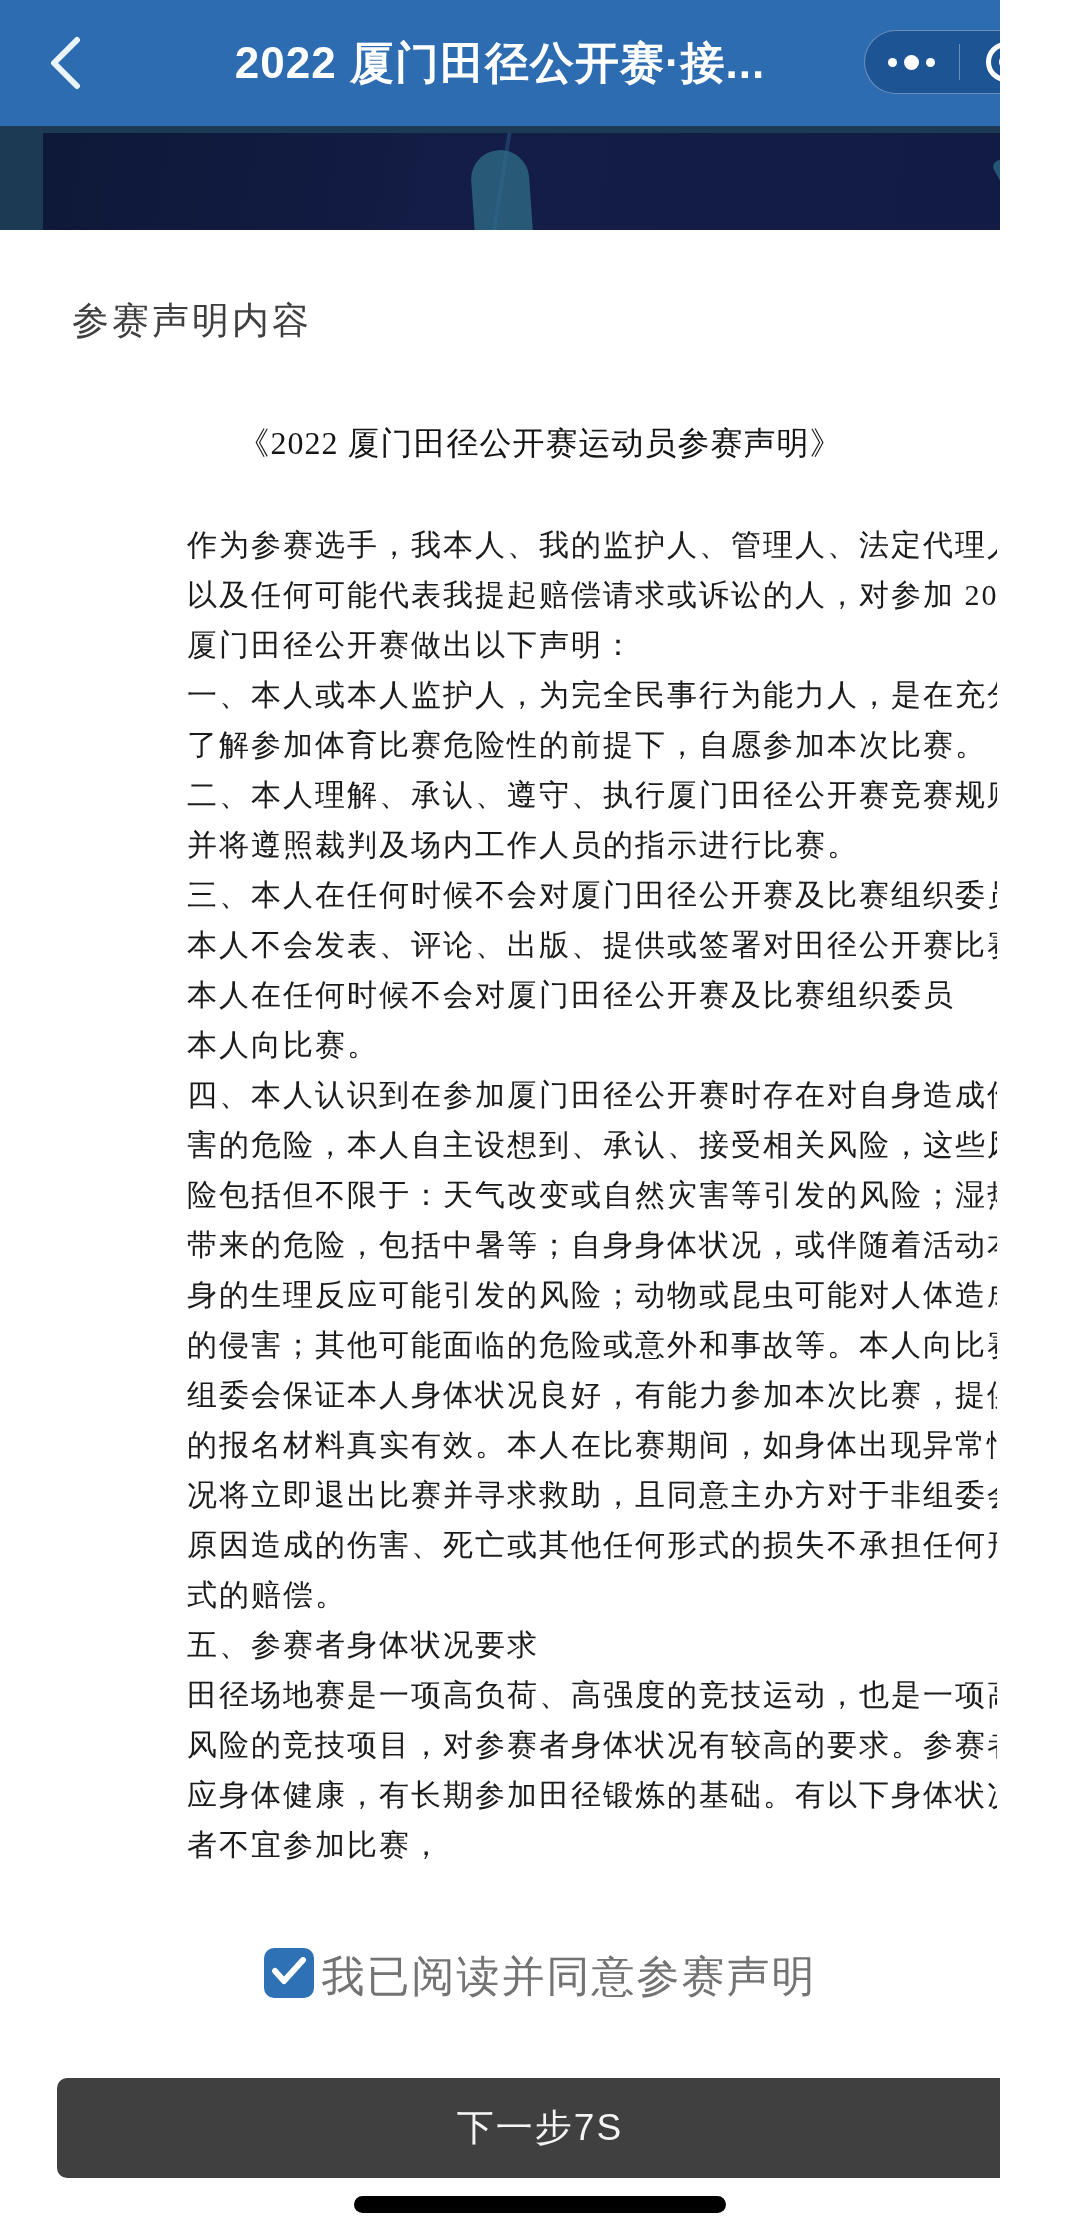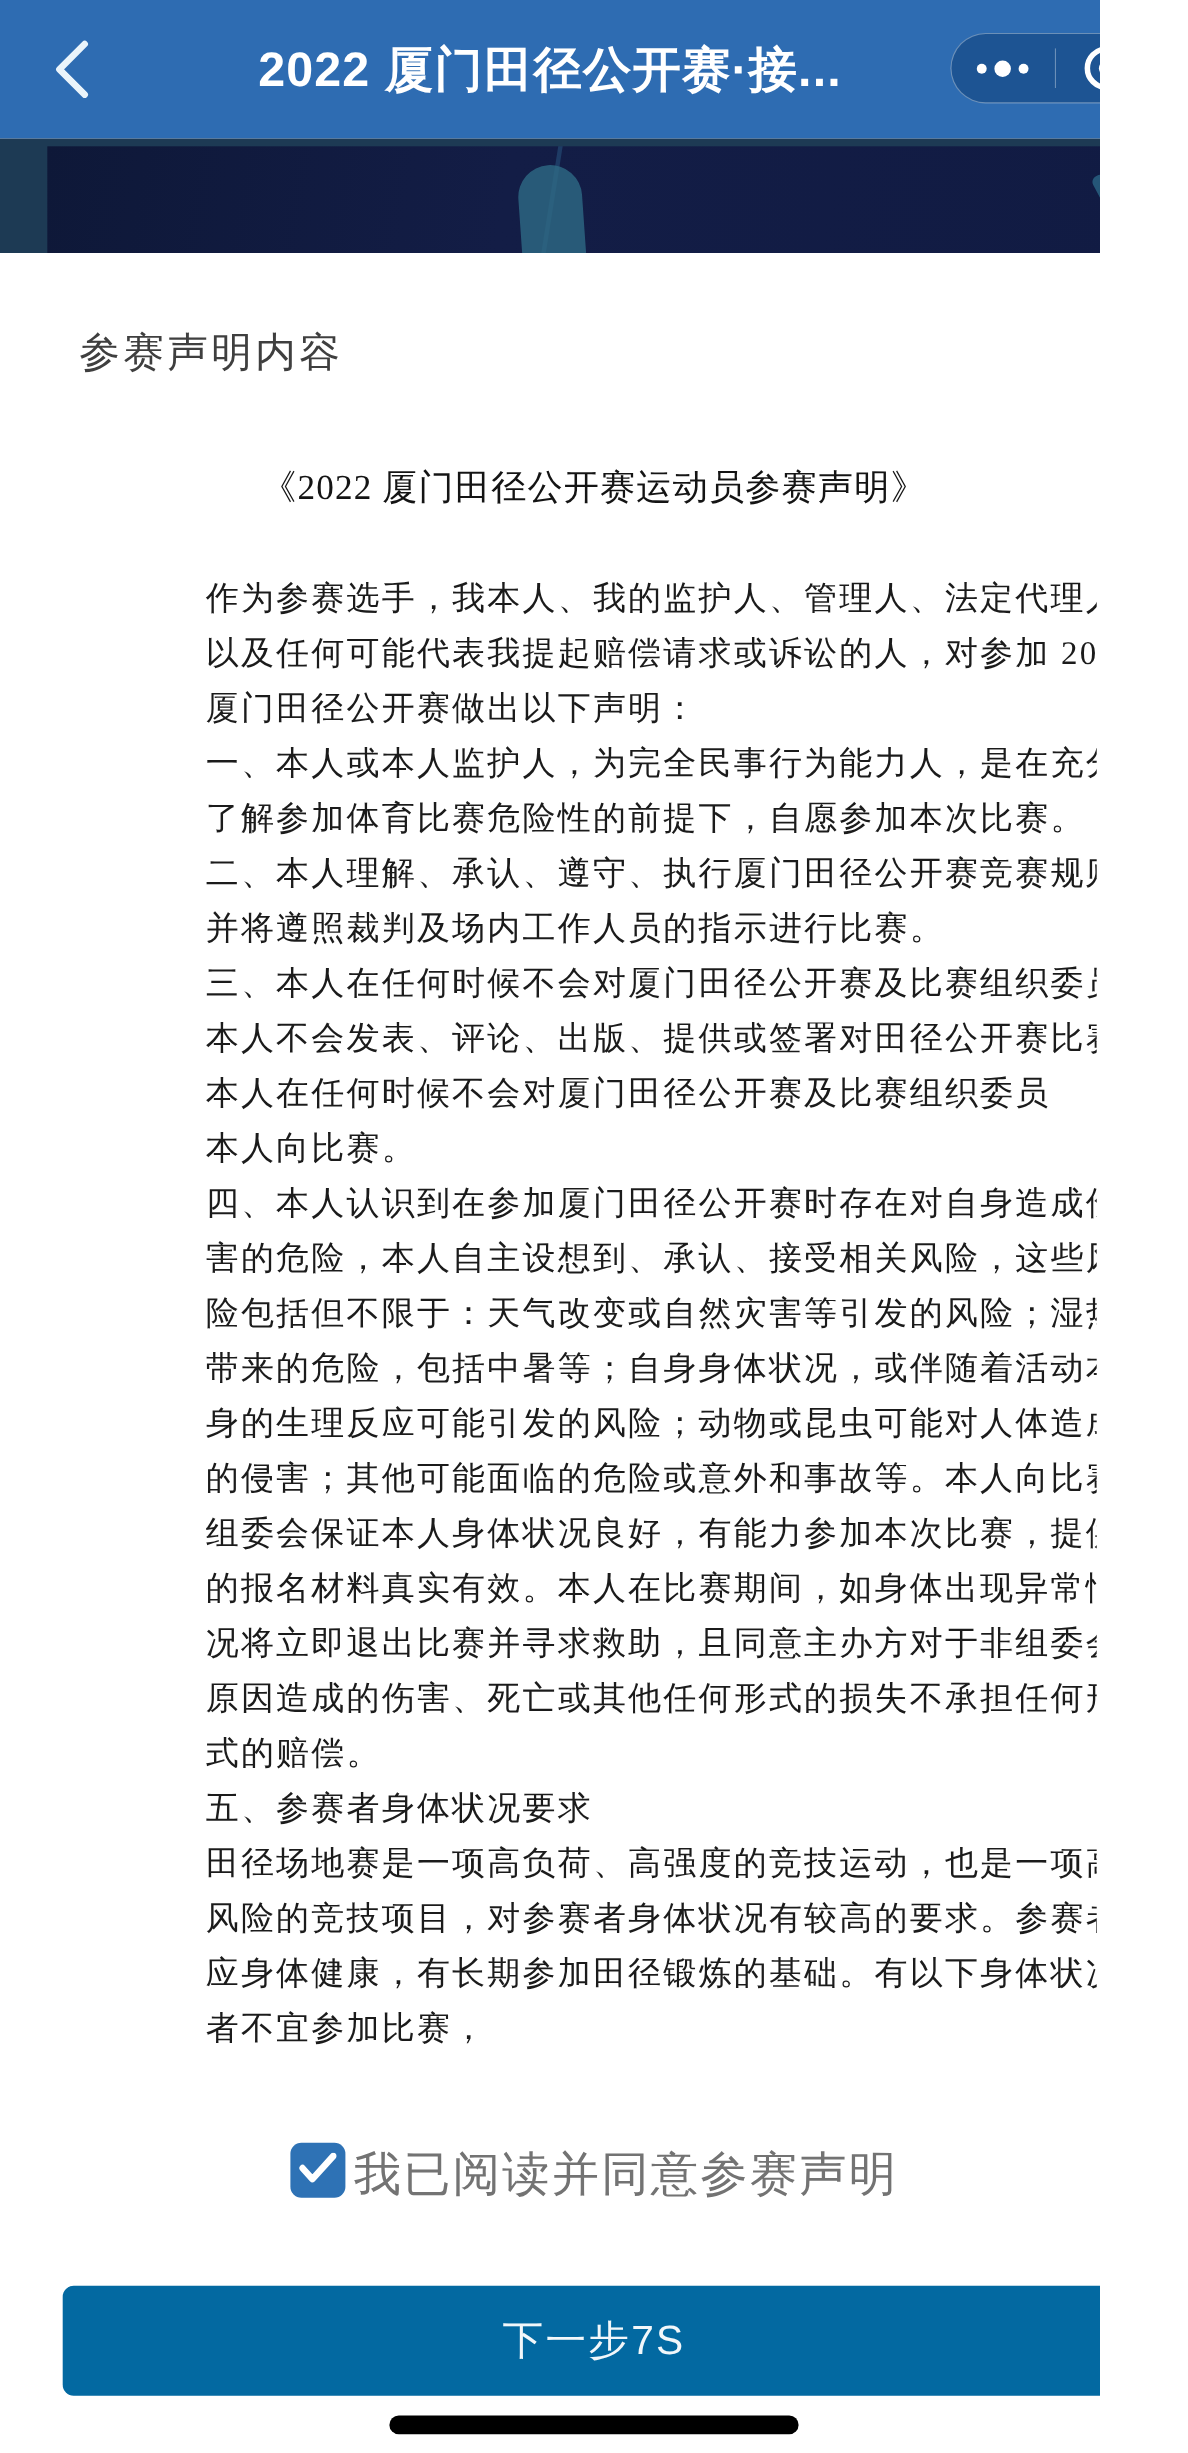--- a/index.html
+++ b/index.html
@@ -92,21 +92,21 @@
   .checkbox {
     width:50px; height:50px; border-radius:10px; background:#2e72b5;
     display:flex; align-items:center; justify-content:center; cursor:pointer;
     flex:0 0 auto;
   }
   .agree-label { font-size:43px; color:#737373; letter-spacing:2px; }
 
   
   .next-btn {
     position:absolute; top:2078px; left:57px; width:966px; height:100px;
-    background:#0369a1; border-radius:10px; border:none;
+    background:#404040; border-radius:10px; border:none;
     display:flex; align-items:center; justify-content:center;
     font-family:"Liberation Sans","DejaVu Sans",sans-serif;
     font-size:37px; color:rgba(255,255,255,0.95); letter-spacing:2px;
     cursor:pointer;
   }
 
   
   .home-indicator {
     position:absolute; top:2196px; left:354px; width:372px; height:17px;
     border-radius:9px; background:#000000;

